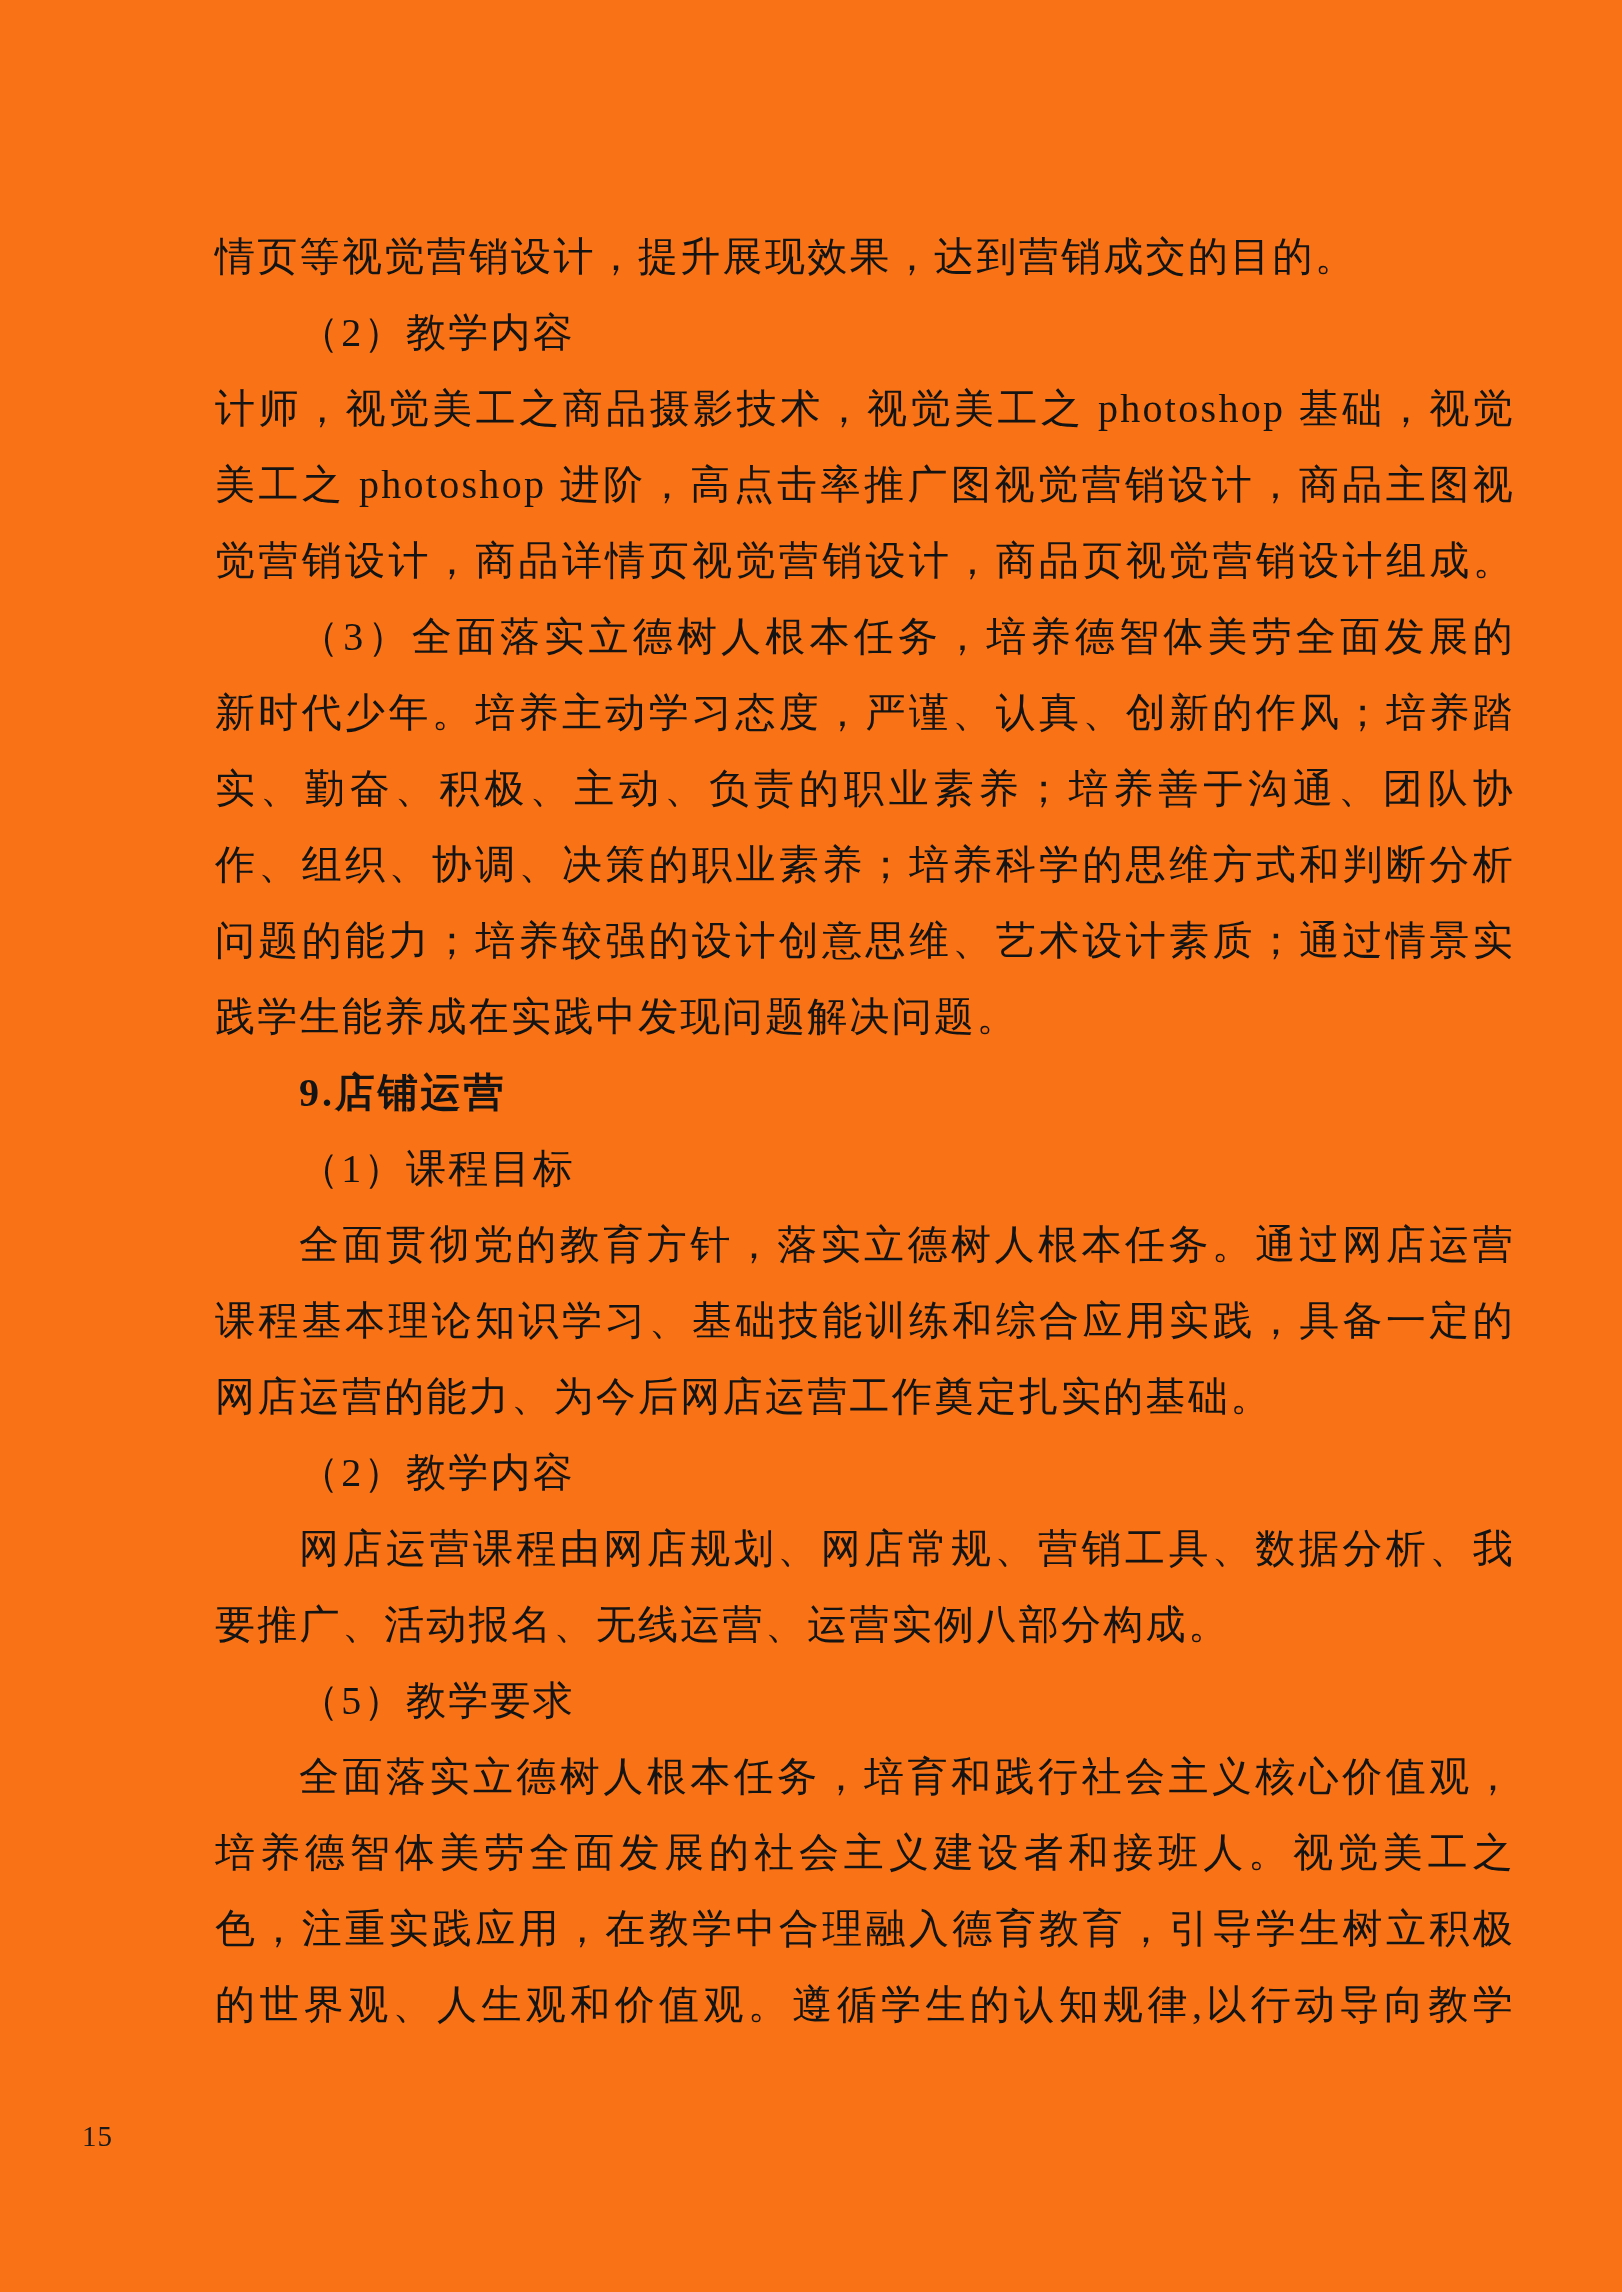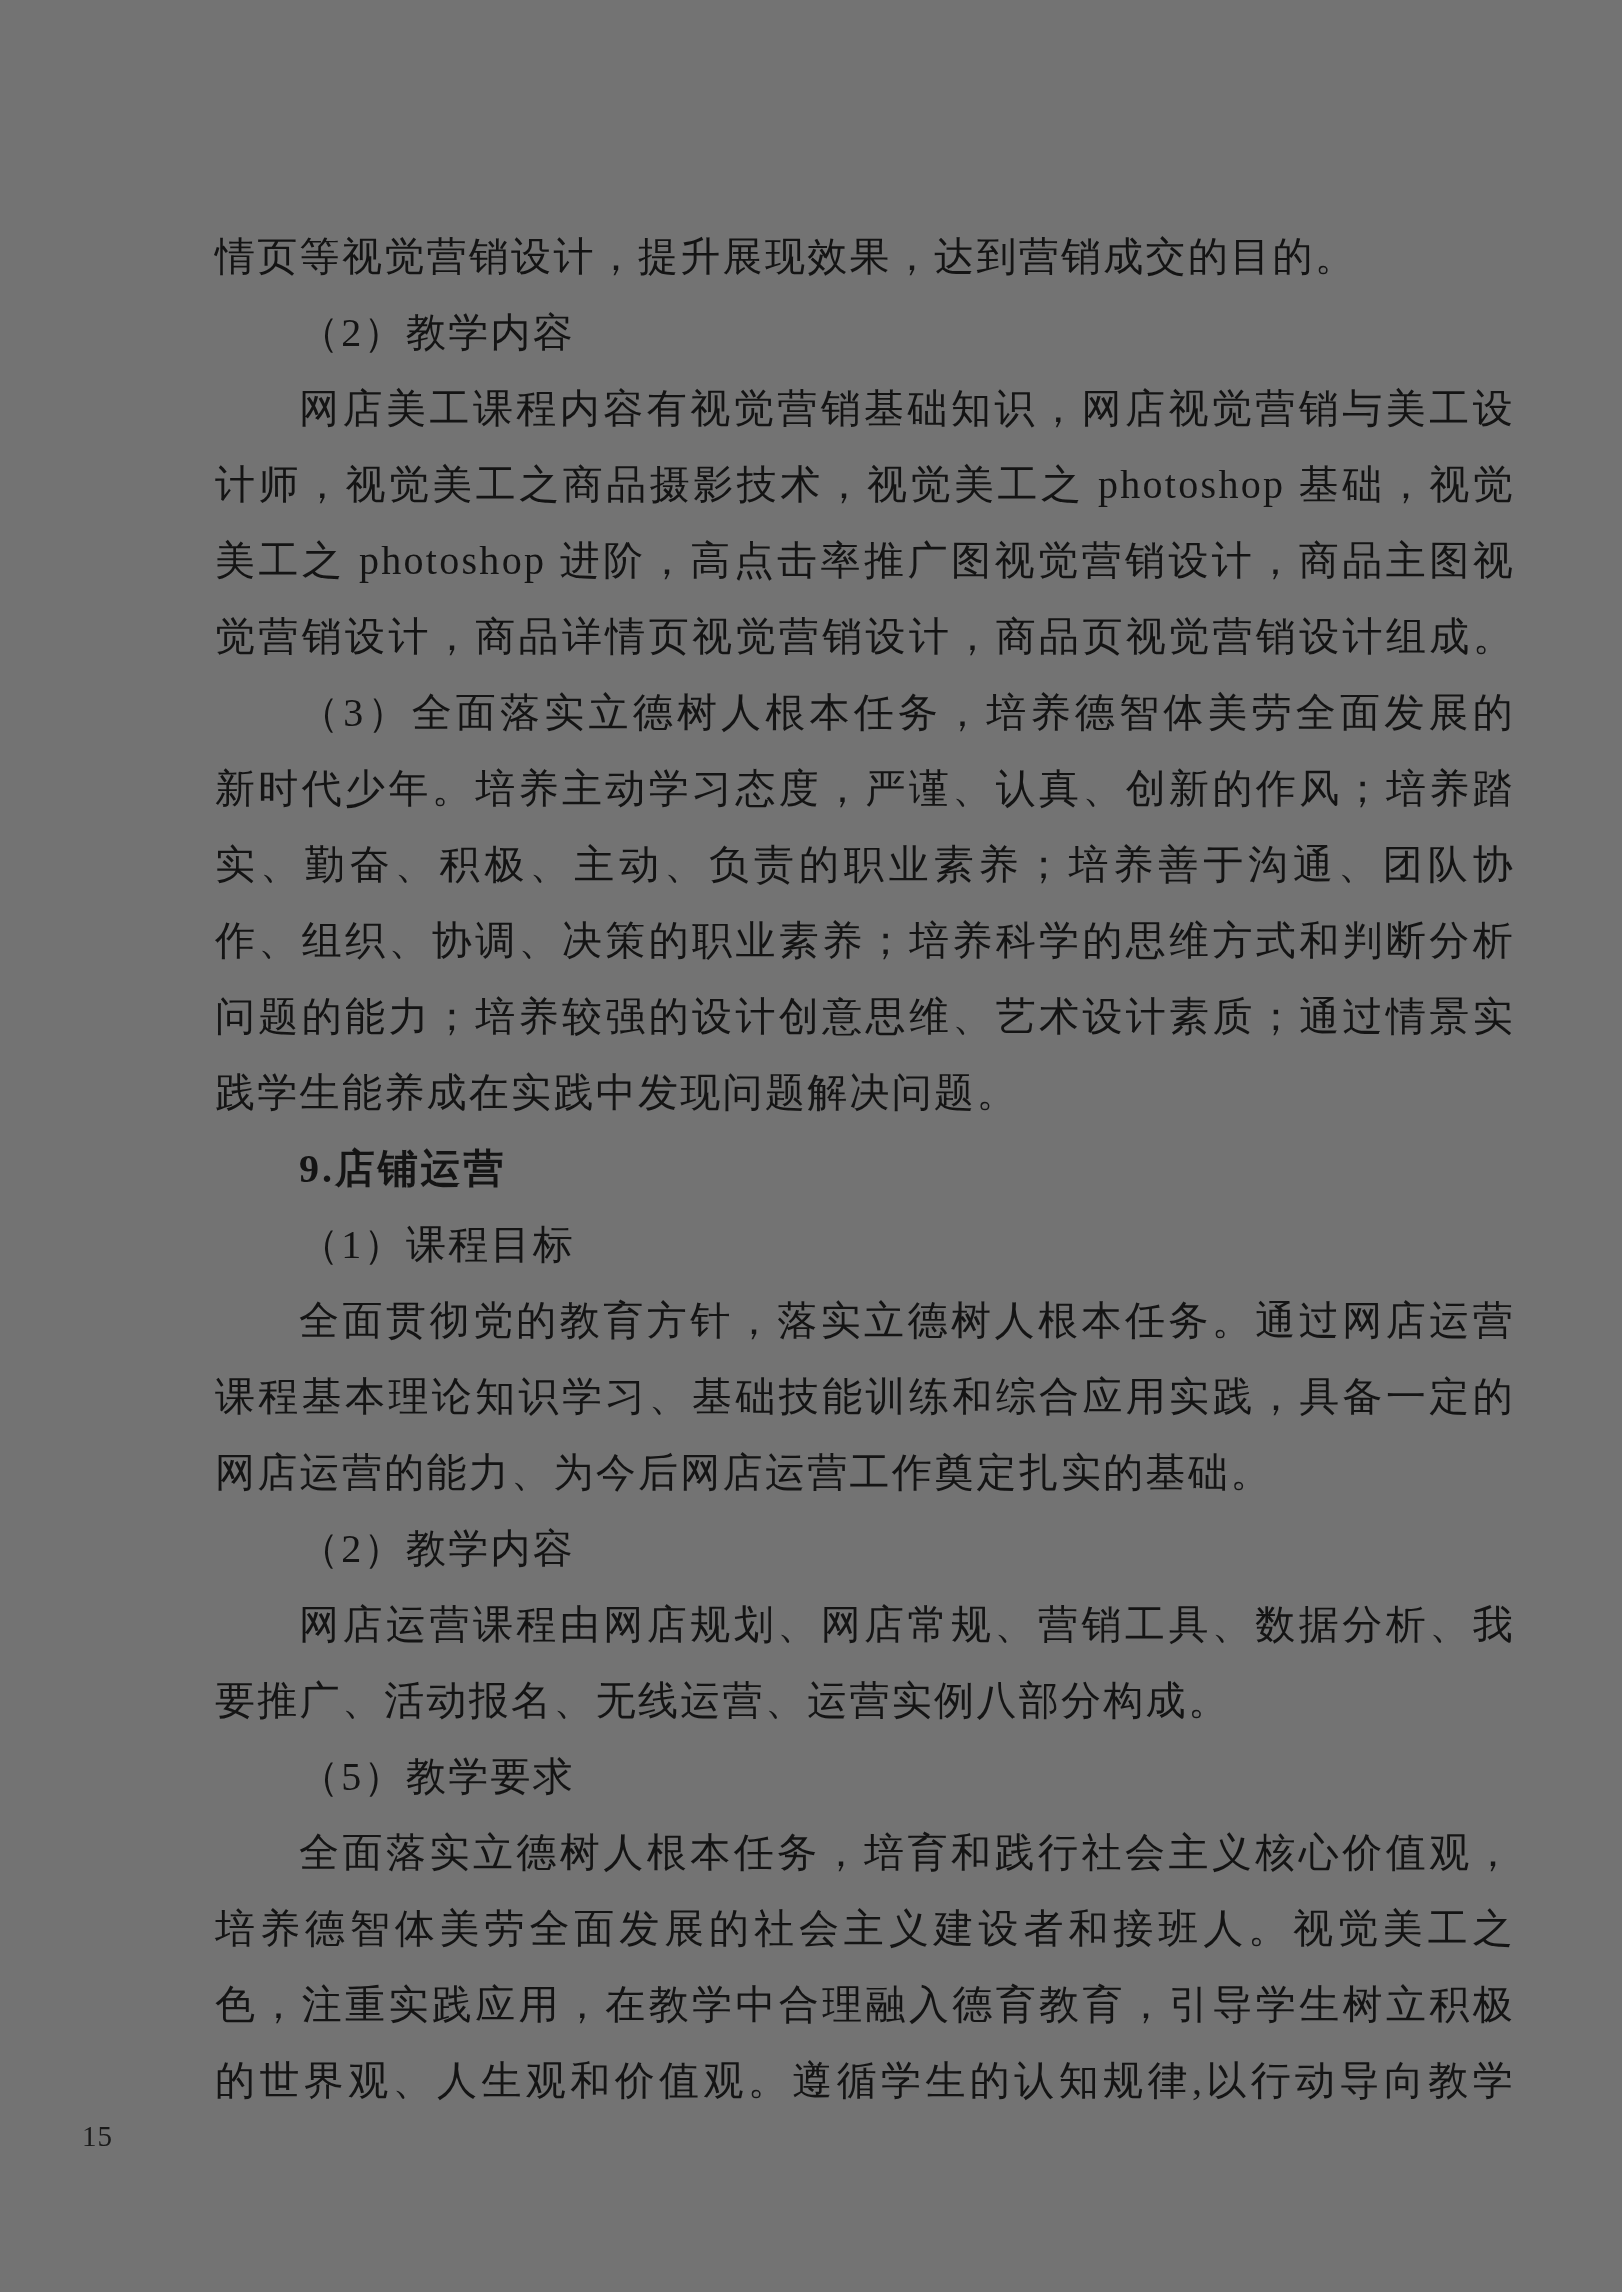--- a/index.html
+++ b/index.html
@@ -4,21 +4,21 @@
 <style>
   html, body {
     margin: 0;
     padding: 0;
     background: #e8e8e8;
   }
   .page {
     position: relative;
     width: 1622px;
     height: 2293px;
-    background: #737373;
+    background: #f97316;
     margin: 0 auto;
     overflow: hidden;
     font-family: "Liberation Serif", "DejaVu Serif", serif;
     color: #141414;
   }
   .text-block {
     position: absolute;
     left: 215px;
     top: 219px;
     width: 1300px;
@@ -59,21 +59,20 @@
     box-sizing: border-box;
   }
 </style>
 </head>
 <body>
 
 <div class="page">
   <div class="text-block">
       <div class="line">情页等视觉营销设计，提升展现效果，达到营销成交的目的。</div>
       <div class="line indent">（2）教学内容</div>
-      <div class="line indent justify">网店美工课程内容有视觉营销基础知识，网店视觉营销与美工设</div>
       <div class="line justify">计师，视觉美工之商品摄影技术，视觉美工之 photoshop 基础，视觉</div>
       <div class="line justify">美工之 photoshop 进阶，高点击率推广图视觉营销设计，商品主图视</div>
       <div class="line justify">觉营销设计，商品详情页视觉营销设计，商品页视觉营销设计组成。</div>
       <div class="line indent justify">（3）全面落实立德树人根本任务，培养德智体美劳全面发展的</div>
       <div class="line justify">新时代少年。培养主动学习态度，严谨、认真、创新的作风；培养踏</div>
       <div class="line justify">实、勤奋、积极、主动、负责的职业素养；培养善于沟通、团队协</div>
       <div class="line justify">作、组织、协调、决策的职业素养；培养科学的思维方式和判断分析</div>
       <div class="line justify">问题的能力；培养较强的设计创意思维、艺术设计素质；通过情景实</div>
       <div class="line">践学生能养成在实践中发现问题解决问题。</div>
       <div class="line indent bold">9.店铺运营</div>

